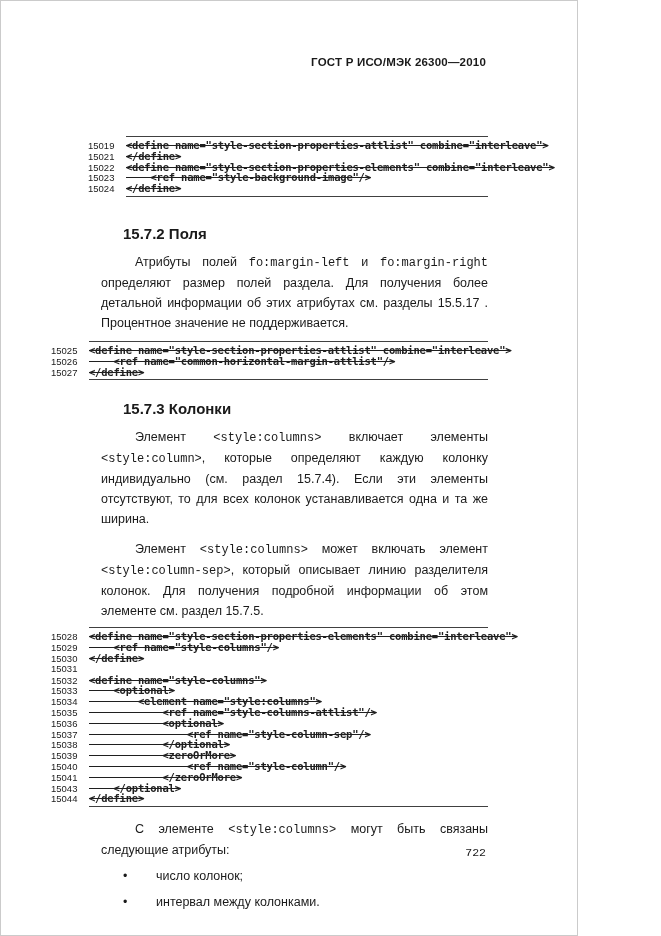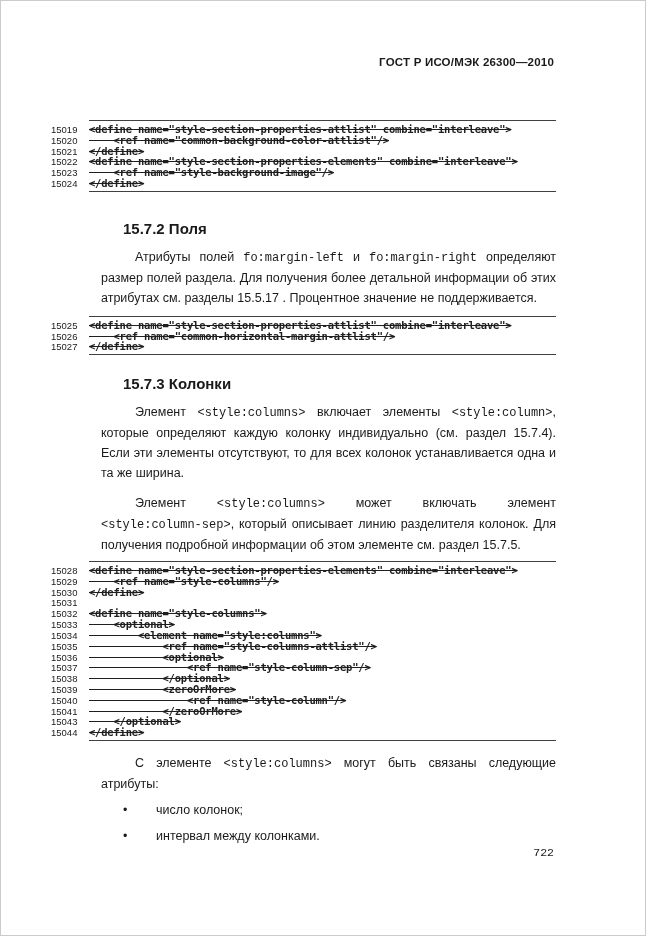--- a/index.html
+++ b/index.html
@@ -1,18 +1,18 @@
 <!DOCTYPE html>
 <html><head>
 <meta charset="utf-8">
 <style>
   * { margin:0; padding:0; box-sizing:border-box; }
   html,body { background:#ffffff; }
   .page {
-    width:646px; height:936px;
+    width:578px; height:936px;
     background:#ffffff;
     border:1px solid #cbcbcb;
     position:relative;
     overflow:hidden;
     font-family:"Liberation Sans", sans-serif;
     color:#1a1a1a;
   }
   .doc-header {
     margin-top:55px;
     padding-right:91px;
@@ -39,21 +39,21 @@
   .code-text {
     font-family:"DejaVu Sans Mono", monospace;
     font-size:10.5px;
     font-weight:bold;
     letter-spacing:-0.2px;
     white-space:pre;
     text-decoration:line-through;
     text-decoration-thickness:1px;
     color:#1f1f1f;
   }
-  .cb1 { margin-top:52px; }
+  .cb1 { margin-top:68px;padding-left:37px; }
   .cb2 { margin-top:8px; }
   .cb3 { margin-top:6px; }
   
   .section-heading {
     margin:28px 89px 0 122px;
     font-size:15px;
     font-weight:bold;
   }
   .h-columns { margin-top:20px; }
   .body-para {
@@ -90,24 +90,20 @@
 
   <section class="code-block cb1">
     <div class="rule"></div>
     <div class="lines">
 
         <div class="code-line">
           <span class="lineno">15019</span>
           <span class="code-text">&lt;define name="style-section-properties-attlist" combine="interleave"&gt;</span>
         </div>
 
-        <div class="code-line">
-          <span class="lineno">15020</span>
-          <span class="code-text">    &lt;ref name="common-background-color-attlist"/&gt;</span>
-        </div>
 
         <div class="code-line">
           <span class="lineno">15021</span>
           <span class="code-text">&lt;/define&gt;</span>
         </div>
 
         <div class="code-line">
           <span class="lineno">15022</span>
           <span class="code-text">&lt;define name="style-section-properties-elements" combine="interleave"&gt;</span>
         </div>

